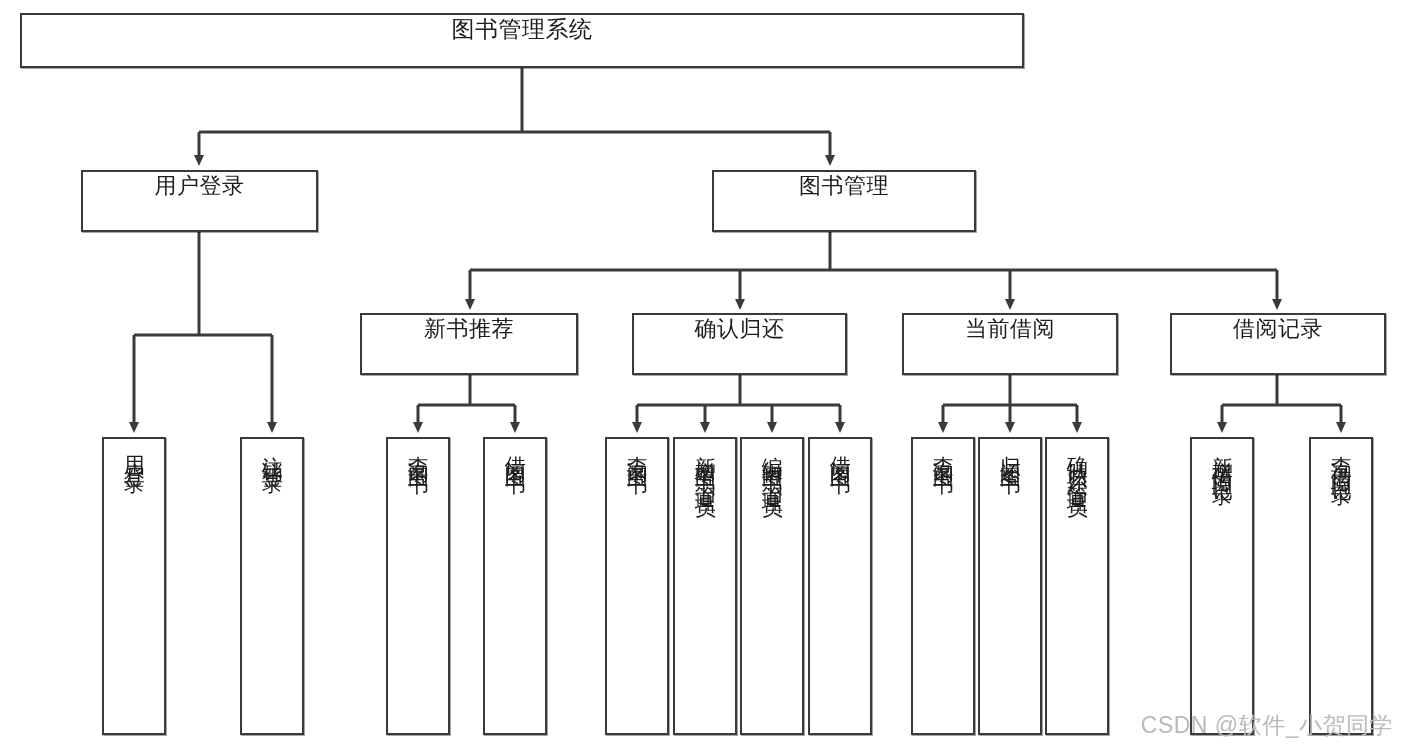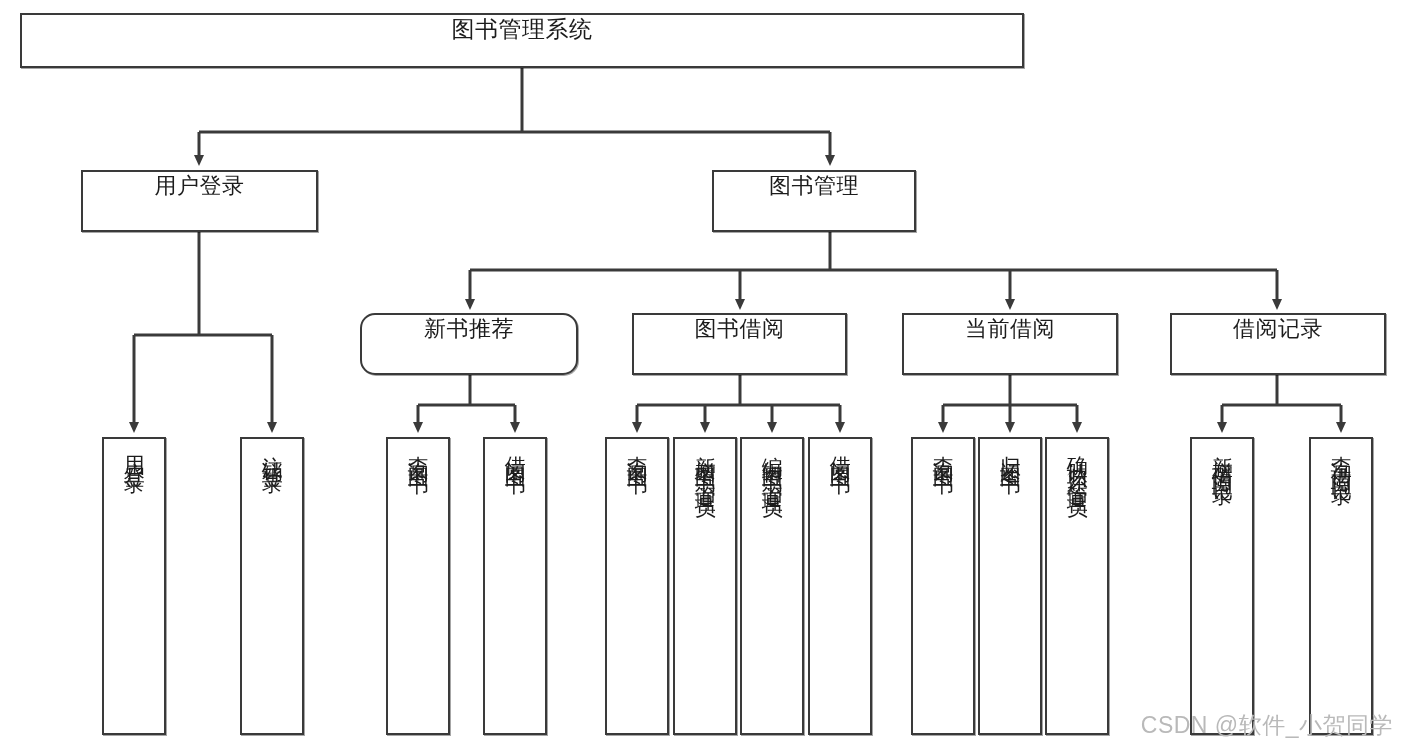--- a/index.html
+++ b/index.html
@@ -116,29 +116,29 @@
     </g>
   </svg>
 
   <div class="node root" style="left:20px; top:13px; width:1004px; height:55px;">
     <span class="label">图书管理系统</span>
   </div>
 
   <div class="node" style="left:81px; top:170px; width:237px; height:62px;">
     <span class="label">用户登录</span>
   </div>
-  <div class="node" style="left:712px; top:170px; width:204px; height:62px;">
+  <div class="node" style="left:712px; top:170px; width:264px; height:62px;">
     <span class="label">图书管理</span>
   </div>
 
-  <div class="node" style="left:360px; top:313px; width:218px; height:62px;border-radius:15px;">
+  <div class="node" style="left:360px; top:313px; width:218px; height:62px;">
     <span class="label">新书推荐</span>
   </div>
   <div class="node" style="left:632px; top:313px; width:215px; height:62px;">
-    <span class="label">图书借阅</span>
+    <span class="label">确认归还</span>
   </div>
   <div class="node" style="left:1170px; top:313px; width:216px; height:62px;">
     <span class="label">借阅记录</span>
   </div>
   <div class="node" style="left:902px; top:313px; width:216px; height:62px;">
     <span class="label">当前借阅</span>
   </div>
 
   <div class="node vert" style="left:102px; top:437px; width:64px; height:298px;">
     <span class="label">用户登录</span>

